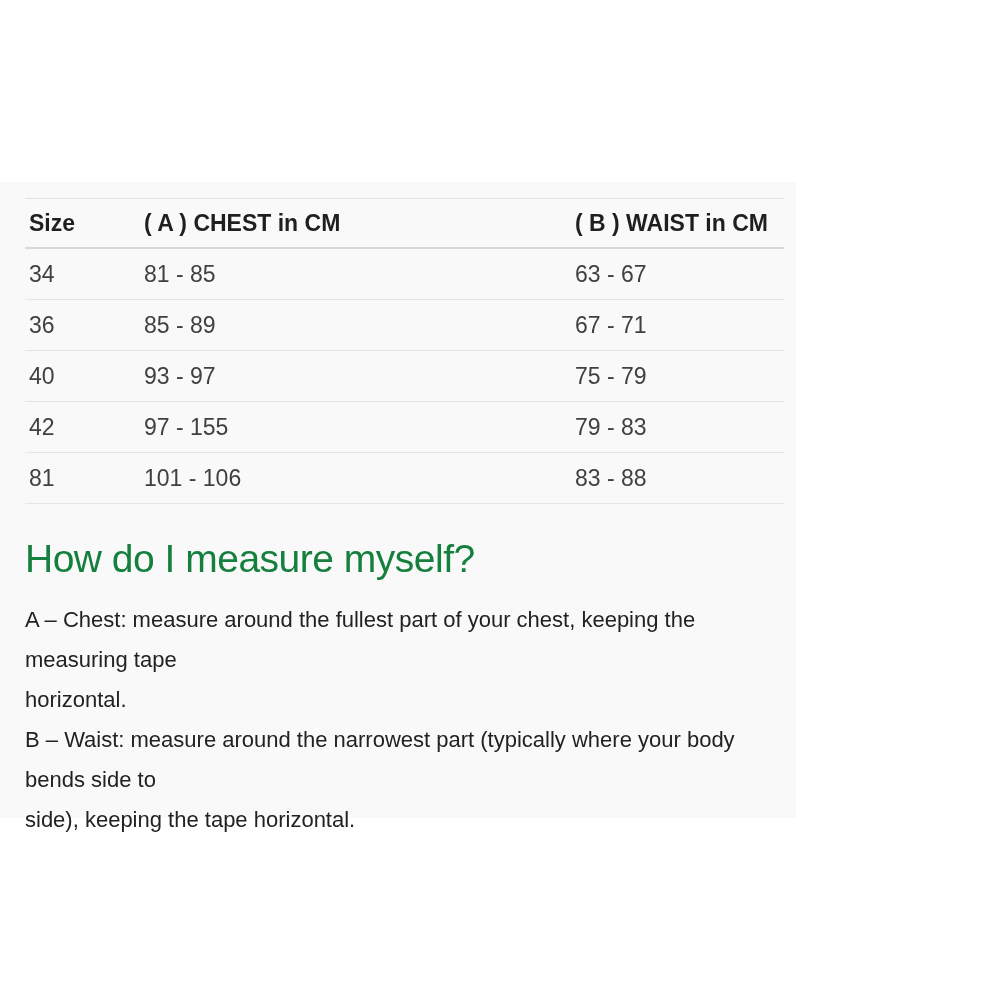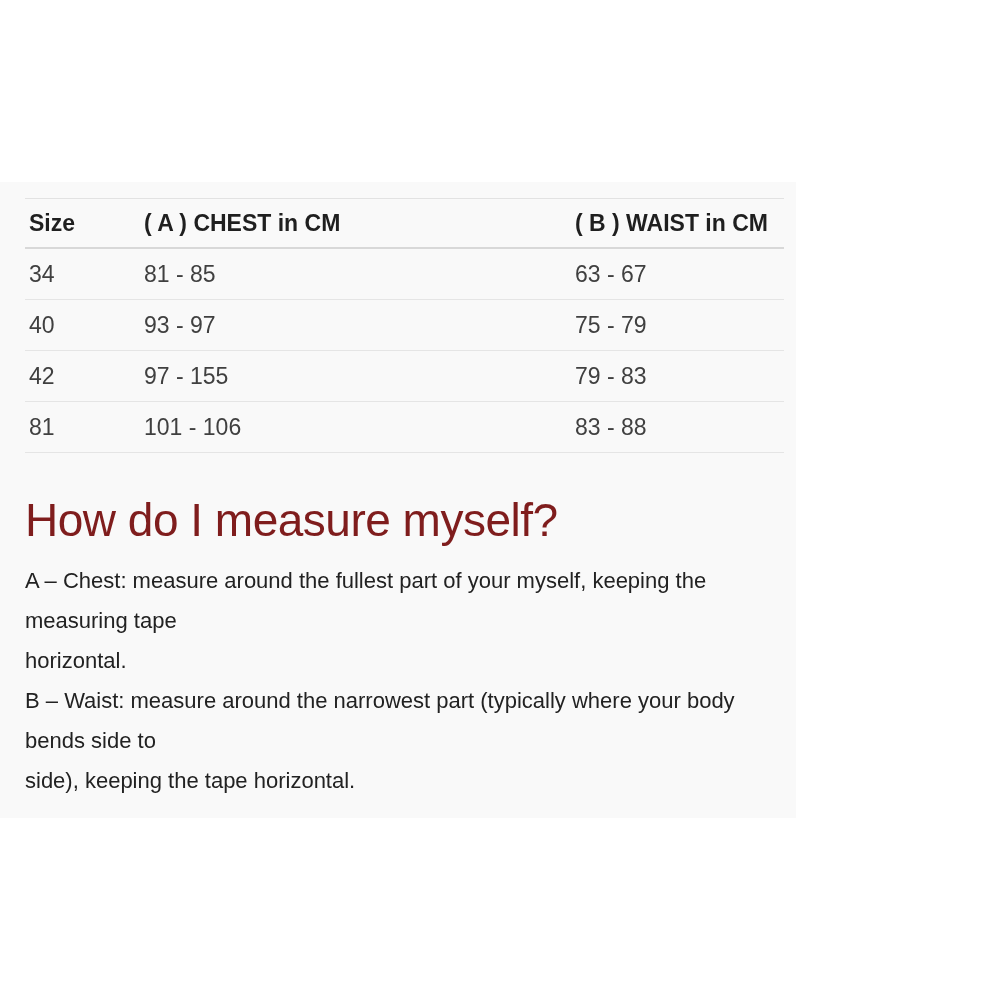--- a/index.html
+++ b/index.html
@@ -48,26 +48,26 @@
     font-weight: 400;
     color: #404040;
     padding: 11px 4px;
     border-bottom: 1px solid #e5e5e5;
     white-space: nowrap;
   }
   col.c-size  { width: 115px; }
   col.c-chest { width: 431px; }
   col.c-waist { width: auto; }
   h2.measure-heading {
-    margin: 43px 0 17px 0;
-    font-size: 46px;
+    margin: 31px 0 17px 0;
+    font-size: 39px;
     line-height: 48px;
     font-weight: 400;
     letter-spacing: -0.5px;
-    color: #7f1d1d;
+    color: #15803d;
   }
   p.instruction {
     margin: 0;
     max-width: 955px;
     font-size: 22px;
     line-height: 40px;
     font-weight: 400;
     color: #222222;
     white-space: pre-line;
   }
@@ -91,39 +91,44 @@
           <th>( B ) WAIST in CM</th>
         </tr>
       </thead>
       <tbody>
         <tr>
           <td>34</td>
           <td>81 - 85</td>
           <td>63 - 67</td>
         </tr>
         <tr>
+          <td>36</td>
+          <td>85 - 89</td>
+          <td>67 - 71</td>
+        </tr>
+        <tr>
           <td>40</td>
           <td>93 - 97</td>
           <td>75 - 79</td>
         </tr>
         <tr>
           <td>42</td>
           <td>97 - 155</td>
           <td>79 - 83</td>
         </tr>
         <tr>
           <td>81</td>
           <td>101 - 106</td>
           <td>83 - 88</td>
         </tr>
       </tbody>
     </table>
 
     <h2 class="measure-heading">How do I measure myself?</h2>
 
-    <p class="instruction">A – Chest: measure around the fullest part of your myself, keeping the measuring tape
+    <p class="instruction">A – Chest: measure around the fullest part of your chest, keeping the measuring tape
 horizontal.</p>
 
     <p class="instruction">B – Waist: measure around the narrowest part (typically where your body bends side to
 side), keeping the tape horizontal.</p>
 
   </section>
 </div>
 
 </body></html>

